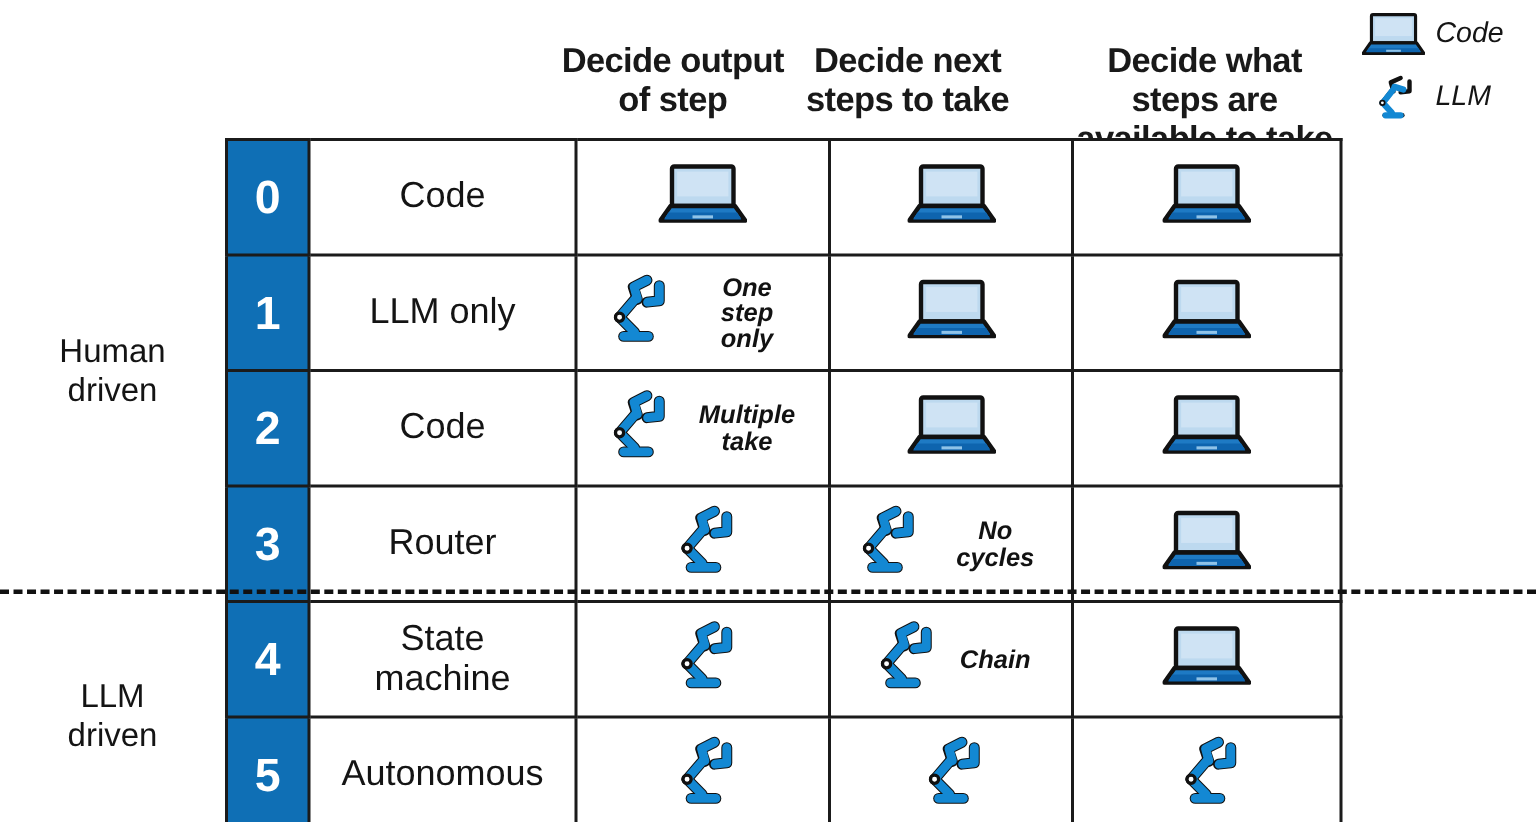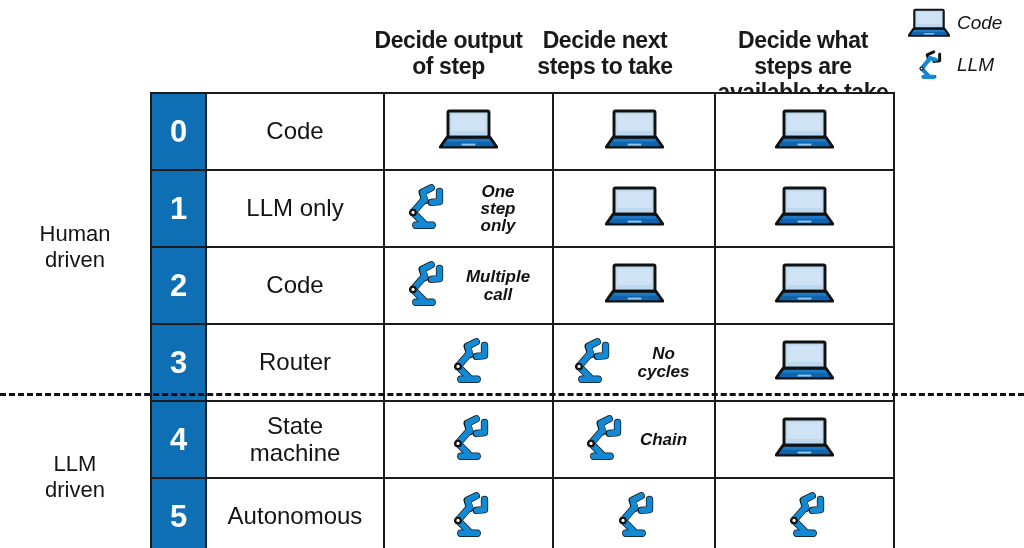--- a/index.html
+++ b/index.html
@@ -316,21 +316,21 @@
                 </g>
                 <g stroke="#1388D3" stroke-width="6.5" stroke-linejoin="round" stroke-linecap="round" fill="none">
                   <path d="M31 6 L21.6 10.8 L24 19.5"></path>
                   <path d="M40 10 L40 21 L31.5 22"></path>
                   <path d="M23 19 L11 33"></path>
                   <path d="M11 33 L22 44"></path>
                   <path d="M14 47 L32 47"></path>
                 </g>
                 <circle cx="11" cy="33" r="3" fill="#fff" stroke="#111" stroke-width="2.4"></circle>
               </svg></span>
-            <span class="annot">Multiple call</span>
+            <span class="annot">Multiple take</span>
           </div>
         </td>
         <td class="c-cell">
           <div class="cell-in">
             <span><svg width="59" height="41" viewBox="0 0 60 42">
                 <rect x="9" y="2" width="42" height="27" rx="1.5" fill="#BDD9EF" stroke="#111" stroke-width="3"></rect>
                 <rect x="12.5" y="5.5" width="35" height="17" fill="#CFE3F4"></rect>
                 <path d="M8 29 L52 29 L59 39 L1 39 Z" fill="#1E7AC4" stroke="#111" stroke-width="3" stroke-linejoin="round"></path>
                 <path d="M6.5 33.5 L53.5 33.5 L56.3 38.2 L3.7 38.2 Z" fill="#0E64AE"></path>
                 <rect x="23" y="35.4" width="14" height="2.1" fill="#8FC3E8"></rect>

